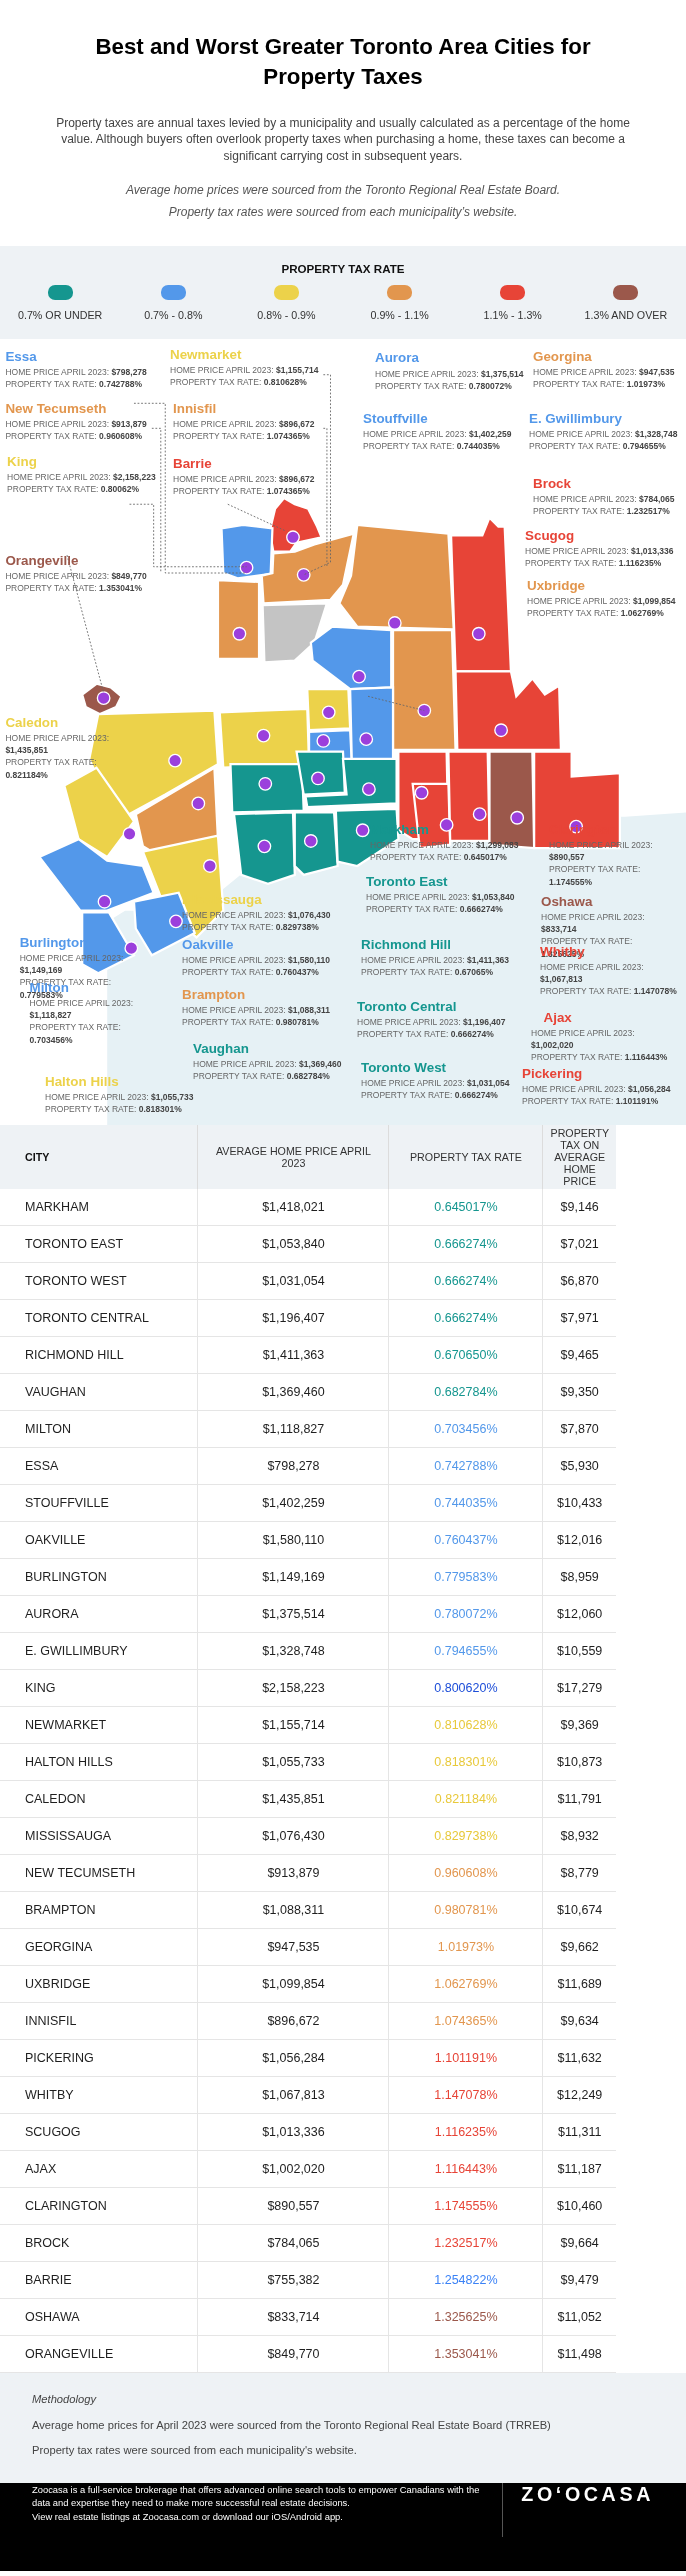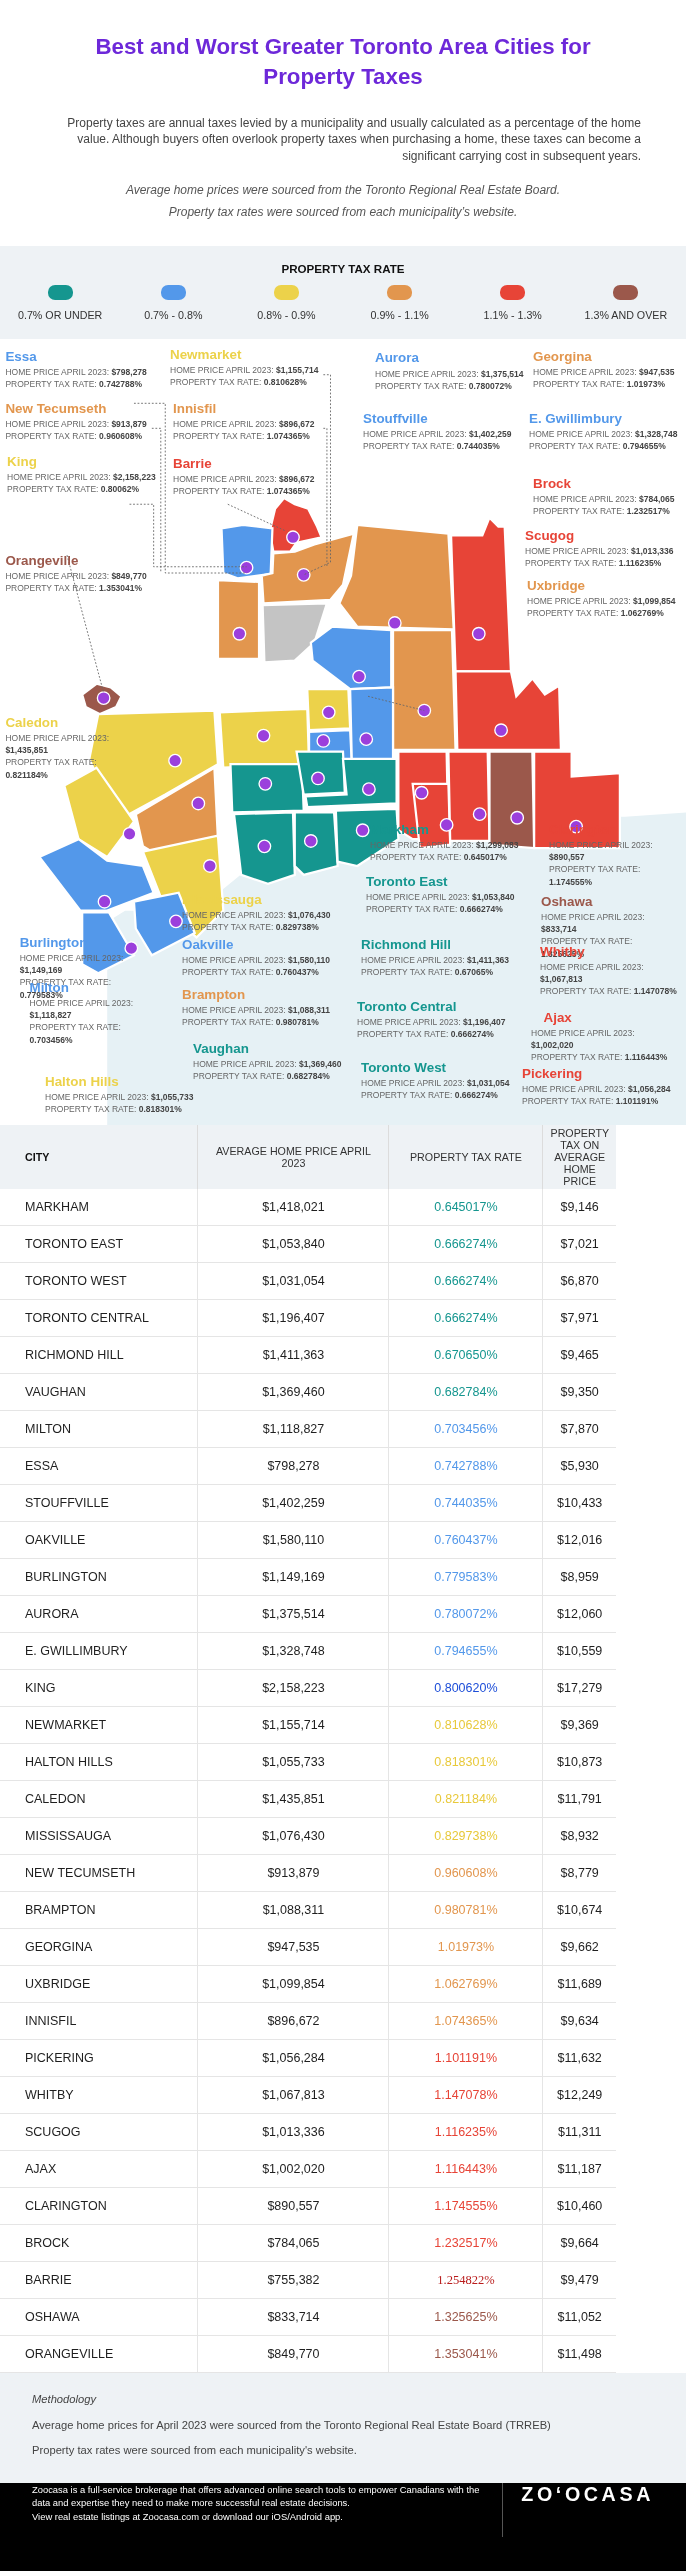--- a/index.html
+++ b/index.html
@@ -1,19 +1,19 @@
 <!DOCTYPE html>
 <html style="font-size:14.3px"><head>
 <meta charset="utf-8">
 <style>
   * { box-sizing: border-box; margin: 0; padding: 0; }
   body { width: 686px; background: #ffffff; font-family: "Liberation Sans", sans-serif; color: #222; }
   .header { padding: 32px 36px 18px; text-align: center; }
-  .title { font-size: 22.3px; font-weight: bold; line-height: 1.35; color: #6d28d9; padding: 0 45px; text-align: center; }
-  .intro { margin-top: 23px; font-size: 12px; line-height: 1.35; color: #444; padding: 0 9px; text-align: right; }
+  .title { font-size: 22.3px; font-weight: bold; line-height: 1.35; color: #000000; padding: 0 45px; text-align: center; }
+  .intro { margin-top: 23px; font-size: 12px; line-height: 1.35; color: #444; padding: 0 9px; }
   .source { font-style: italic; font-size: 12px; color: #555; margin-top: 19.7px; }
   .source + .source { margin-top: 7.1px; }
   .legend { background: #eef2f5; margin-top: 9px; height: 93px; padding-top: 16px; text-align: center; }
   .legend-title { font-size: 11.6px; font-weight: bold; color: #111; }
   .legend-items { display: flex; justify-content: space-around; margin-top: 10.7px; padding: 0 3.6px; }
   .legend-item { display: flex; flex-direction: column; align-items: center; width: 114px; }
   .swatch { width: 25px; height: 14.3px; border-radius: 7.1px; }
   .legend-label { font-size: 10.7px; color: #333; margin-top: 9px; }
   .map-section { position: relative; height: 786px; background: #ffffff; }
   .map-svg { position: absolute; left: 0; top: 0; }
@@ -550,21 +550,21 @@
       </tr>
       <tr>
         <td>BROCK</td>
         <td>$784,065</td>
         <td style="color: rgb(231, 68, 55);">1.232517%</td>
         <td>$9,664</td>
       </tr>
       <tr>
         <td>BARRIE</td>
         <td>$755,382</td>
-        <td style="color: #b91c1c; font-family: Liberation Serif, serif;">1.254822%</td>
+        <td style="color: #3b82f6;">1.254822%</td>
         <td>$9,479</td>
       </tr>
       <tr>
         <td>OSHAWA</td>
         <td>$833,714</td>
         <td style="color: rgb(155, 88, 75);">1.325625%</td>
         <td>$11,052</td>
       </tr>
       <tr>
         <td>ORANGEVILLE</td>

